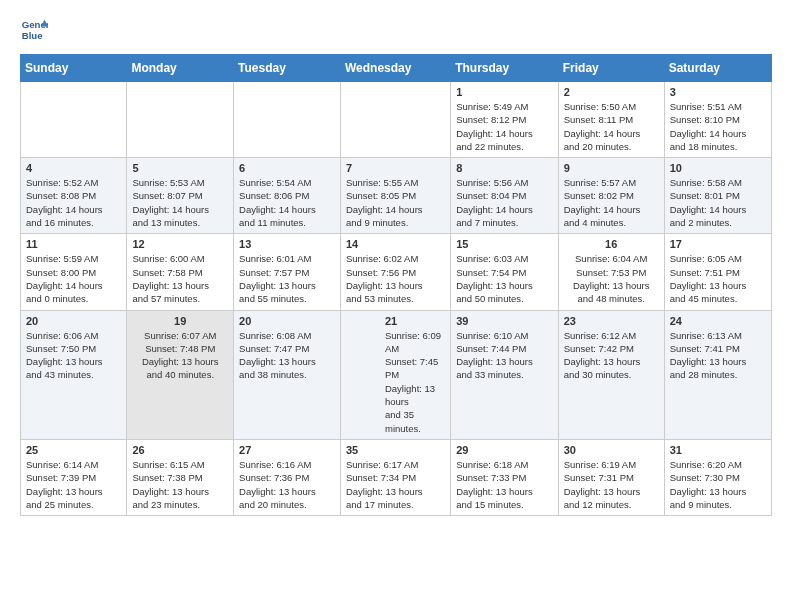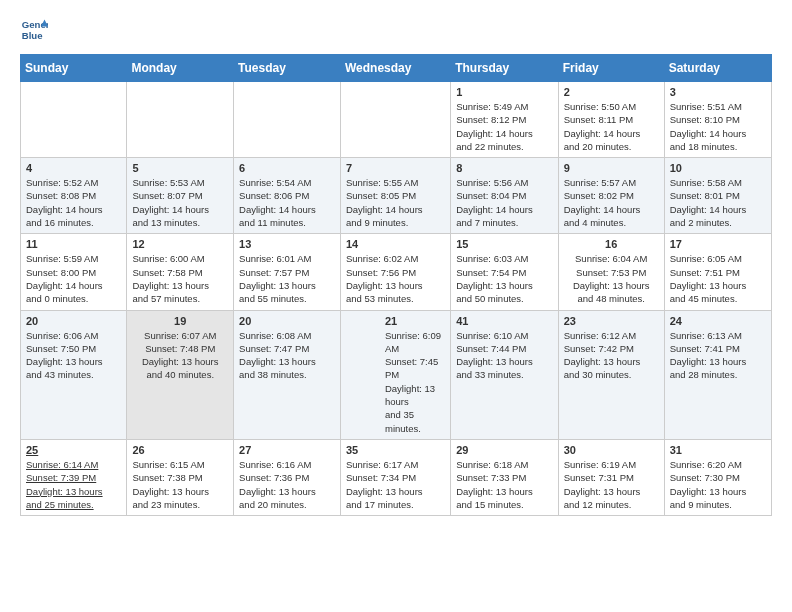--- a/index.html
+++ b/index.html
@@ -201,34 +201,34 @@
         </td>
         <td style="background: rgb(240, 244, 248);">
           <span class="day-num">20</span>
           <div class="day-info">Sunrise: 6:08 AM<br>Sunset: 7:47 PM<br>Daylight: 13 hours<br>and 38 minutes.</div>
         </td>
         <td style="background: rgb(240, 244, 248); padding-left: 44px;">
           <span class="day-num">21</span>
           <div class="day-info">Sunrise: 6:09 AM<br>Sunset: 7:45 PM<br>Daylight: 13 hours<br>and 35 minutes.</div>
         </td>
         <td style="background: rgb(240, 244, 248);">
-          <span class="day-num">41</span>
+          <span class="day-num">39</span>
           <div class="day-info">Sunrise: 6:10 AM<br>Sunset: 7:44 PM<br>Daylight: 13 hours<br>and 33 minutes.</div>
         </td>
         <td style="background: rgb(240, 244, 248);">
           <span class="day-num">23</span>
           <div class="day-info">Sunrise: 6:12 AM<br>Sunset: 7:42 PM<br>Daylight: 13 hours<br>and 30 minutes.</div>
         </td>
         <td style="background: rgb(240, 244, 248);">
           <span class="day-num">24</span>
           <div class="day-info">Sunrise: 6:13 AM<br>Sunset: 7:41 PM<br>Daylight: 13 hours<br>and 28 minutes.</div>
         </td>
       </tr>
       <tr>
-        <td style="background: rgb(255, 255, 255); text-decoration: underline;">
+        <td style="background: rgb(255, 255, 255);">
           <span class="day-num">25</span>
           <div class="day-info">Sunrise: 6:14 AM<br>Sunset: 7:39 PM<br>Daylight: 13 hours<br>and 25 minutes.</div>
         </td>
         <td style="background: rgb(255, 255, 255);">
           <span class="day-num">26</span>
           <div class="day-info">Sunrise: 6:15 AM<br>Sunset: 7:38 PM<br>Daylight: 13 hours<br>and 23 minutes.</div>
         </td>
         <td style="background: rgb(255, 255, 255);">
           <span class="day-num">27</span>
           <div class="day-info">Sunrise: 6:16 AM<br>Sunset: 7:36 PM<br>Daylight: 13 hours<br>and 20 minutes.</div>

